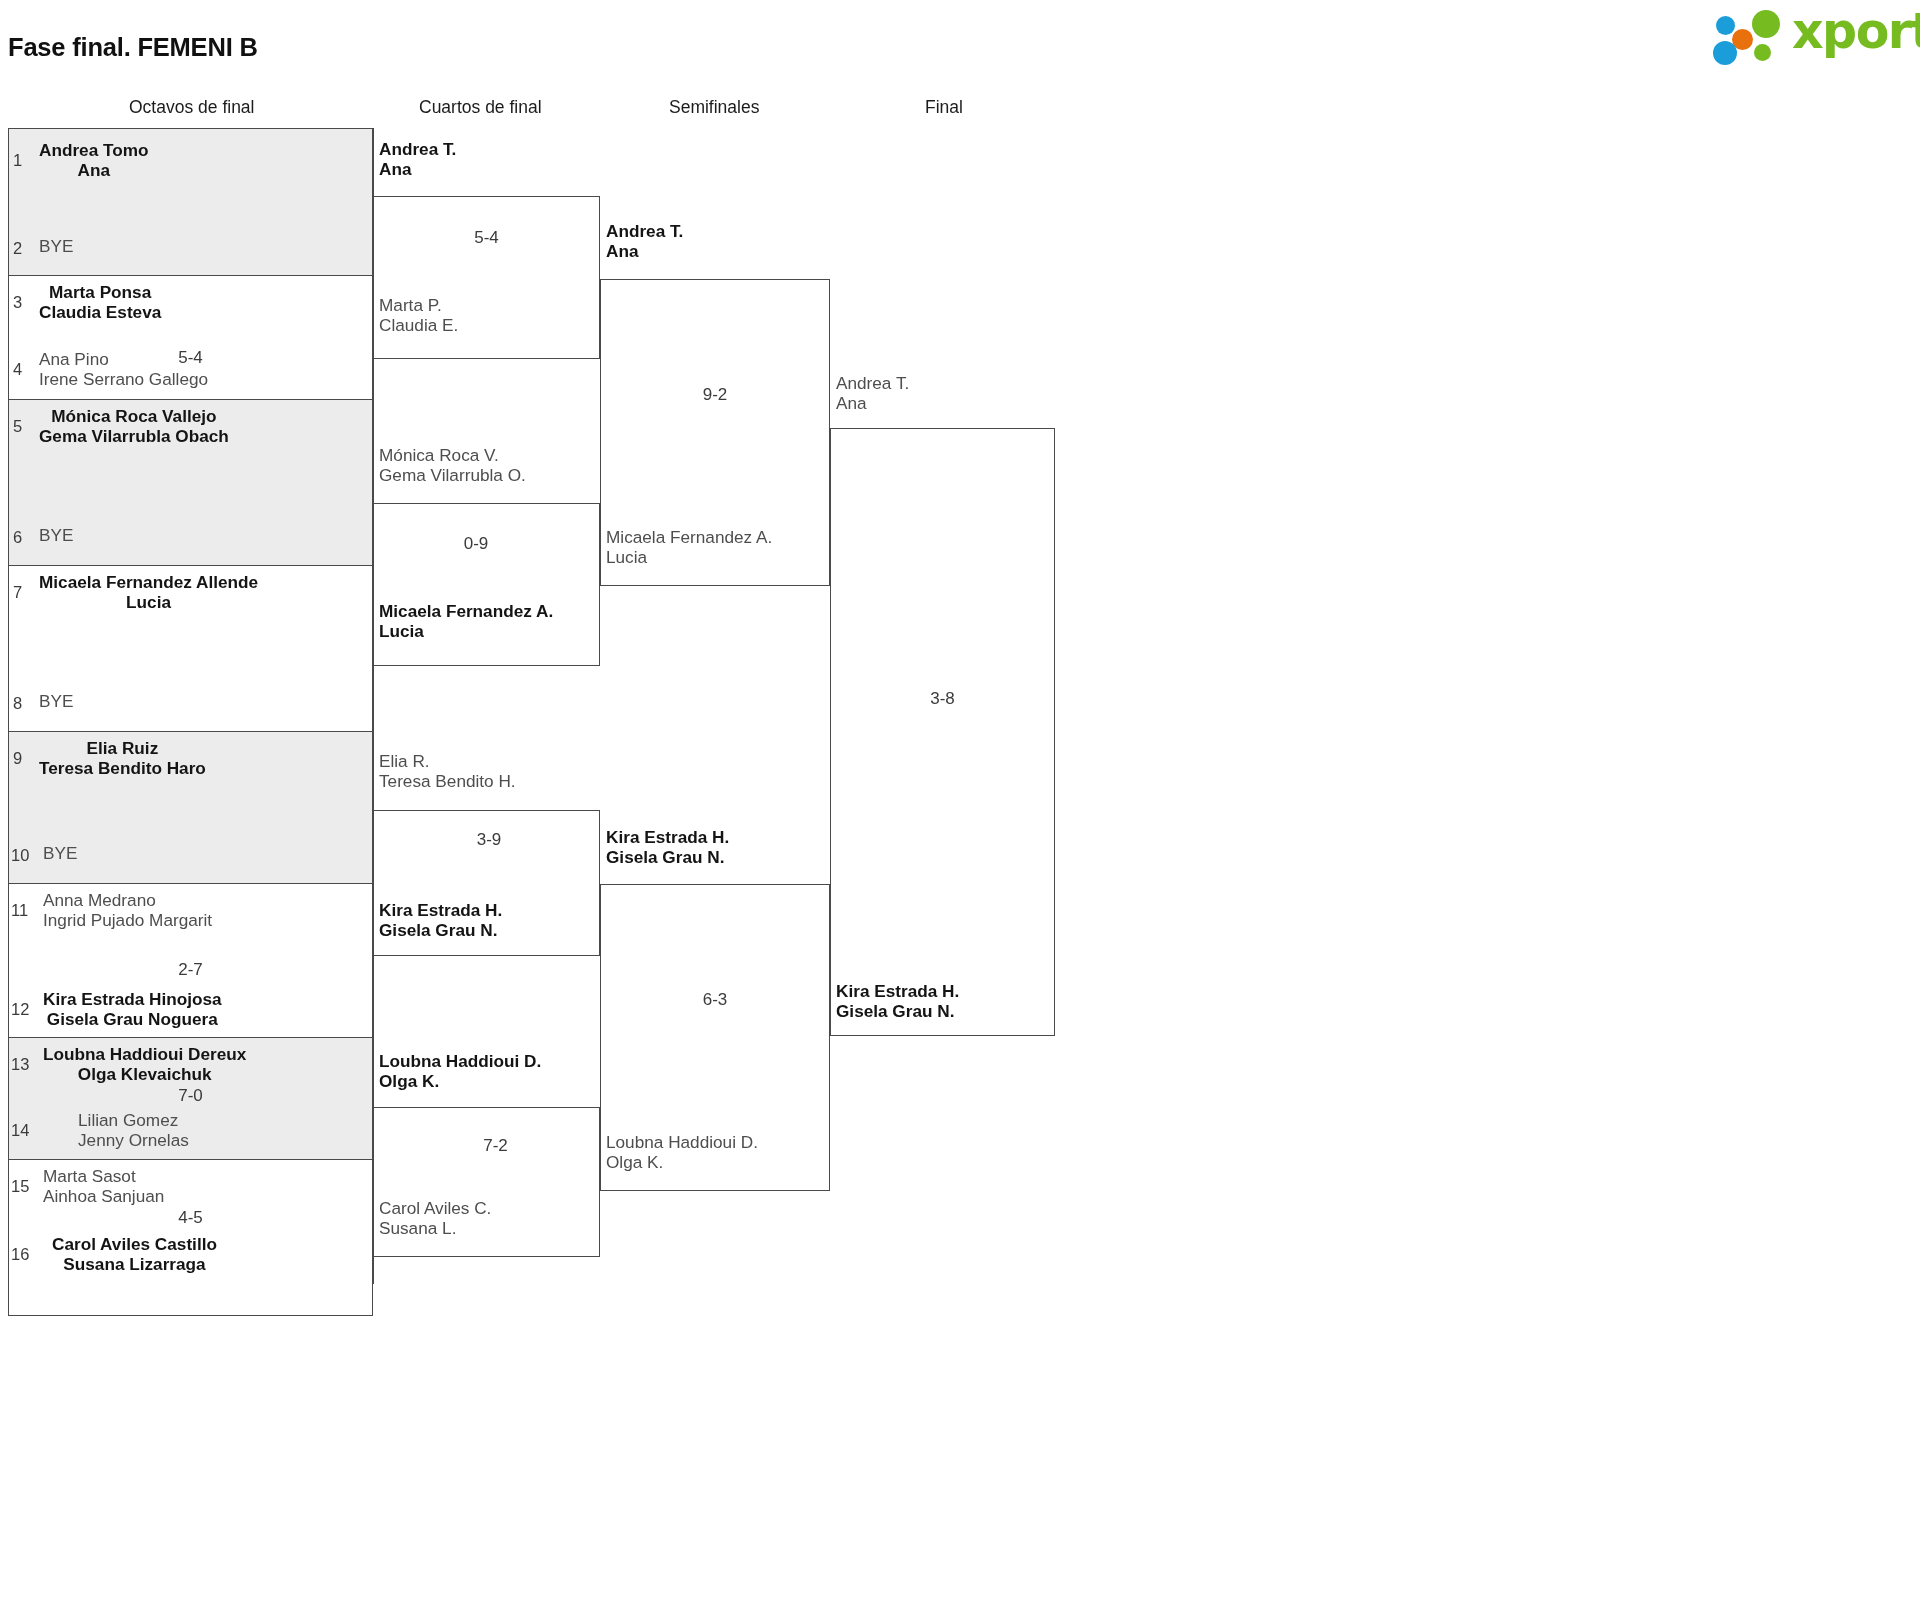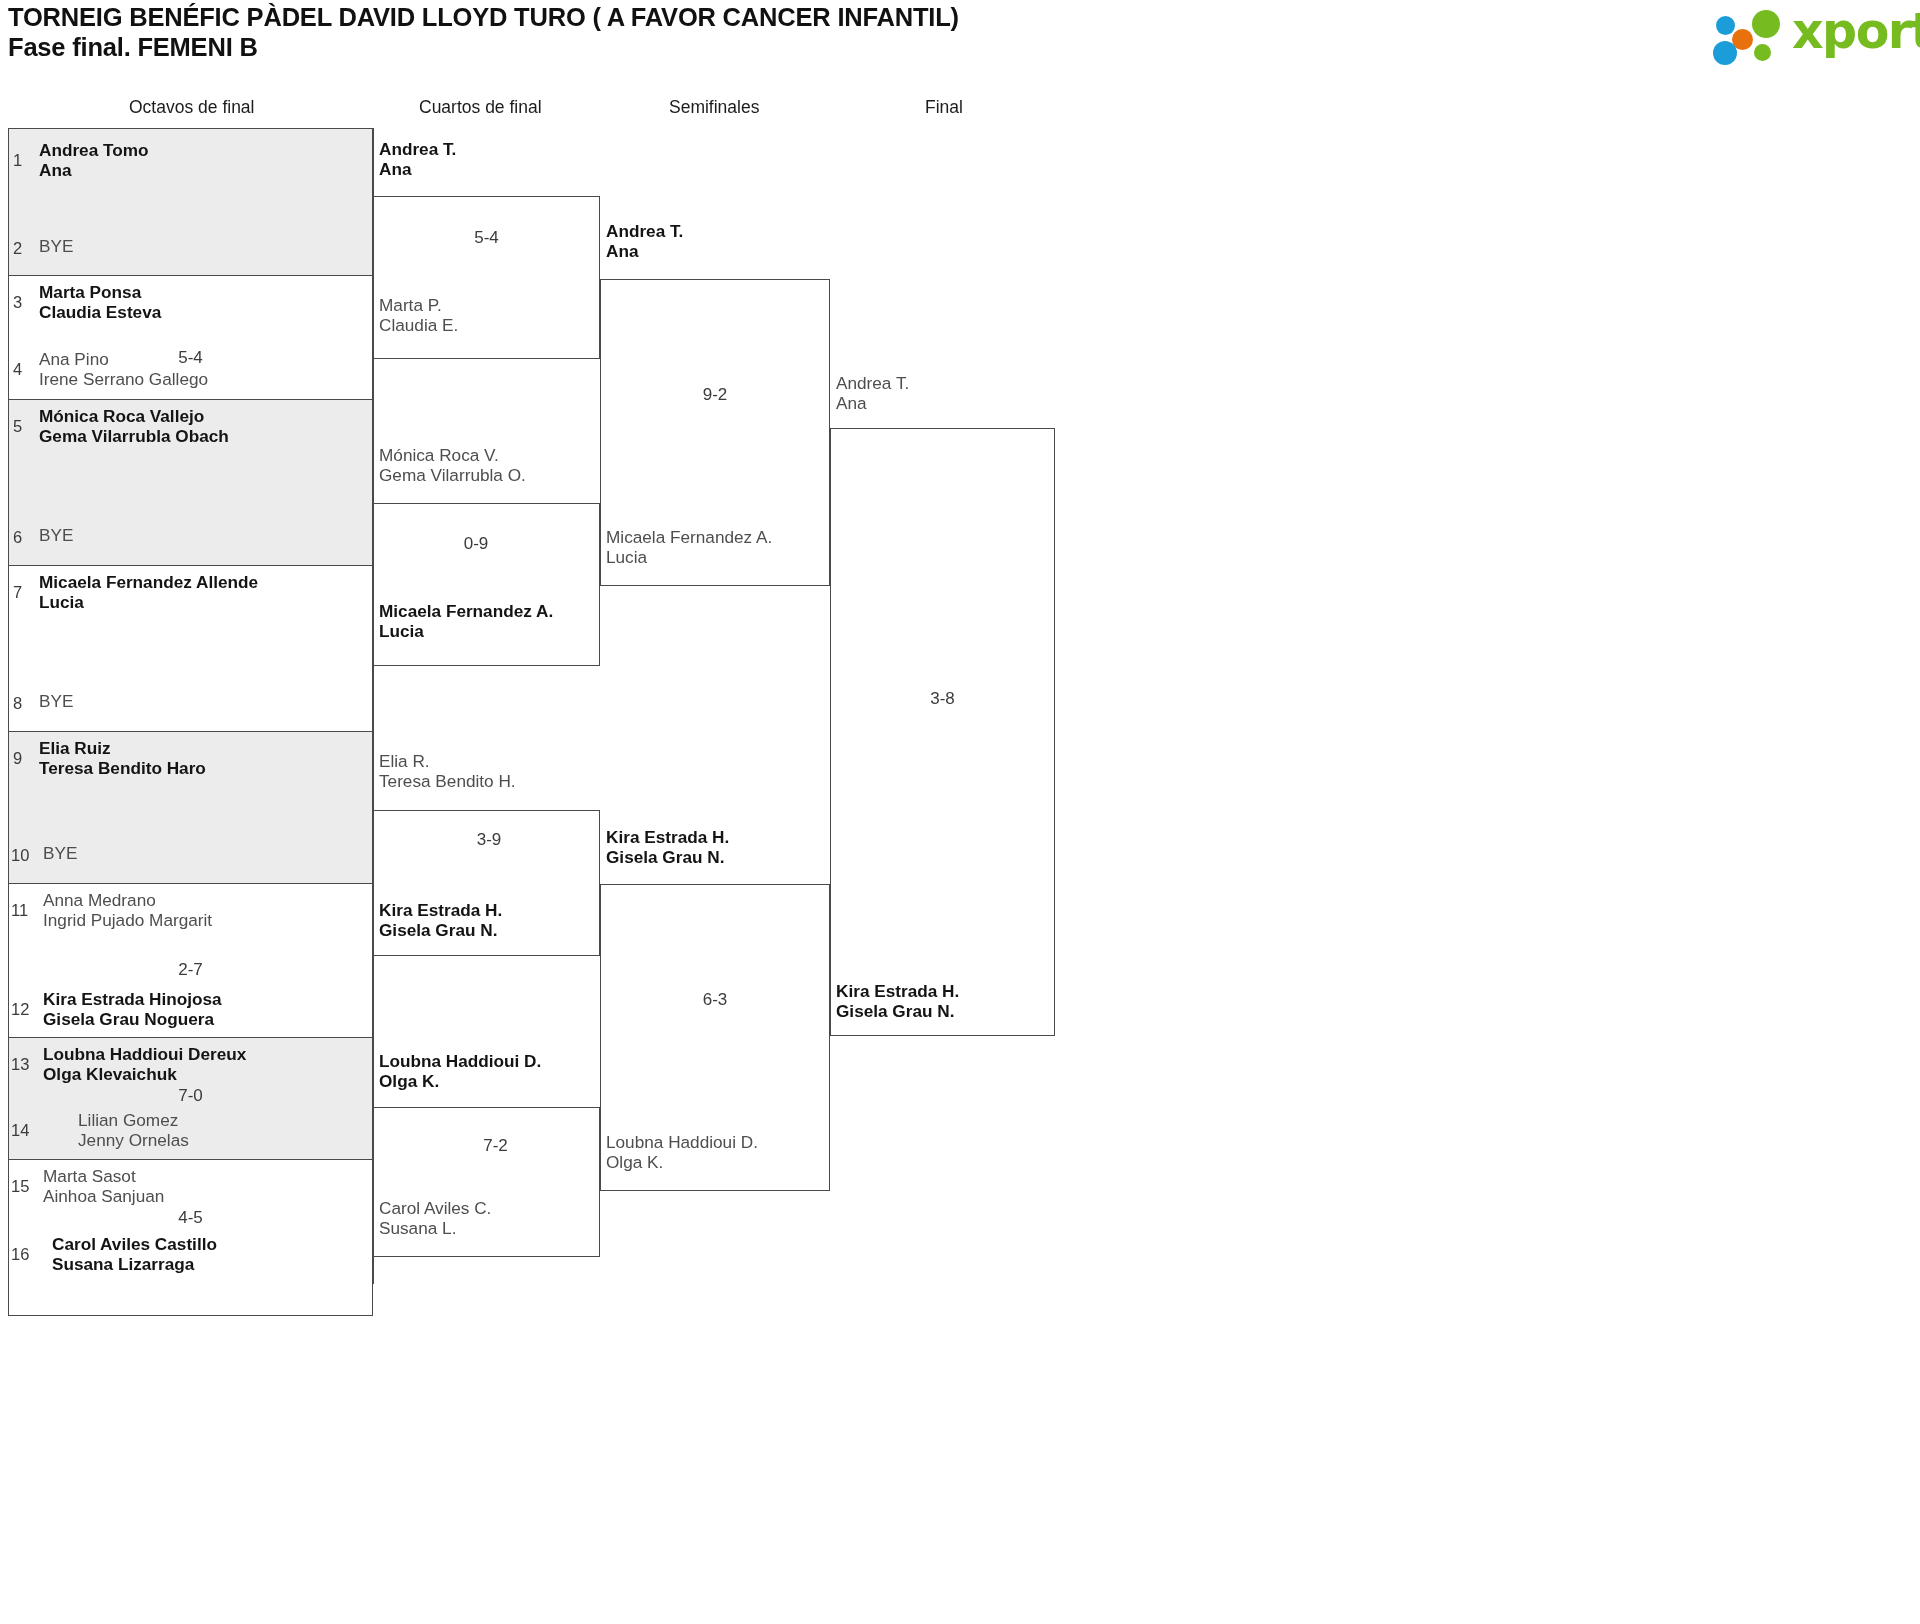--- a/index.html
+++ b/index.html
@@ -44,21 +44,21 @@
   .r1-cell.shaded{background:#ececec;}
 
   .seed{
     position:absolute;left:4px;font-size:16.5px;color:#3b3b3b;
     width:26px;text-align:left;
   }
   .team{
     position:absolute;left:30px;font-size:17.2px;line-height:19.5px;
     white-space:nowrap;
   }
-  .team.win{font-weight:bold;color:#141414;}
+  .team.win{font-weight:bold;color:#141414;text-align:center;}
   .team.lose{font-weight:normal;color:#4e4e4e;}
   .team .ln{display:block;}
 
   .r1-score{
     position:absolute;left:8px;width:365px;text-align:center;
     font-size:17px;color:#3b3b3b;
   }
 
   
   .mbox{
@@ -74,21 +74,20 @@
     position:absolute;font-size:17.2px;line-height:19.5px;white-space:nowrap;
   }
   .adv.win{font-weight:bold;color:#141414;}
   .adv.lose{font-weight:normal;color:#4e4e4e;}
   .adv .ln{display:block;}
 </style>
 </head>
 <body>
 
 <div id="header">
-  <div class="title-line" id="title1">TORNEIG BENÉFIC PÀDEL DAVID LLOYD TURO ( A FAVOR CANCER INFANTIL)</div>
   <div class="title-line" id="title2">Fase final. FEMENI B</div>
 
   <div id="logo">
     <span class="dot" style="left:6px;top:11px;width:19px;height:19px;background:#1b9dd9;"></span>
     <span class="dot" style="left:22px;top:24px;width:21px;height:21px;background:#e8700d;"></span>
     <span class="dot" style="left:3px;top:36px;width:24px;height:24px;background:#1b9dd9;"></span>
     <span class="dot" style="left:42px;top:5px;width:28px;height:28px;background:#76bc21;"></span>
     <span class="dot" style="left:44px;top:39px;width:17px;height:17px;background:#76bc21;"></span>
     <span id="logo-text">xporty</span>
   </div>

